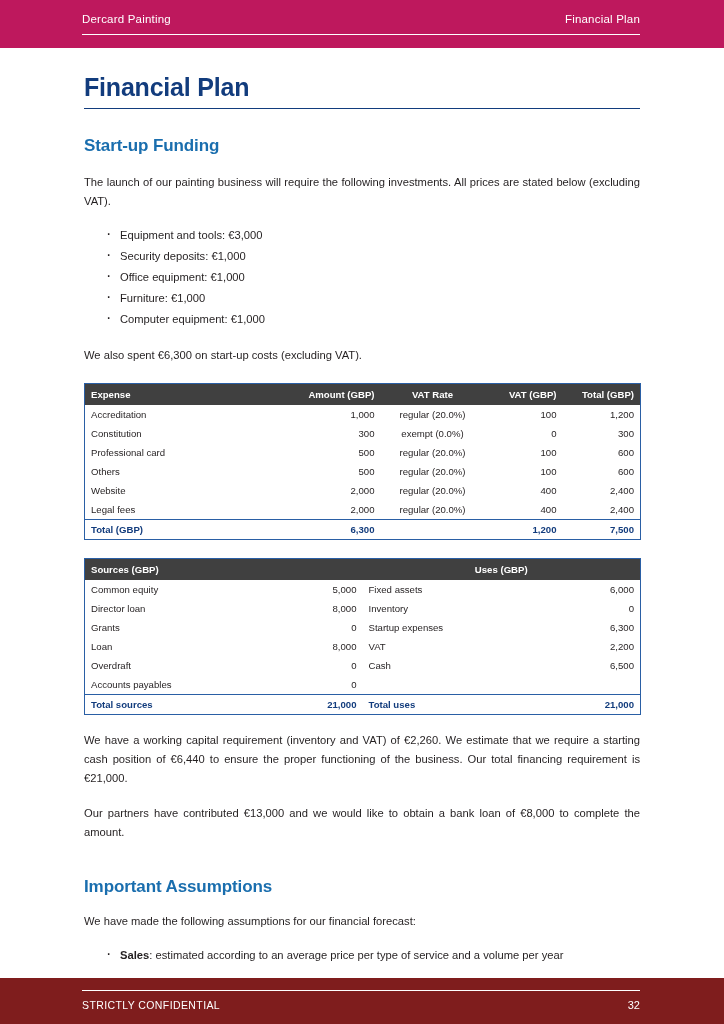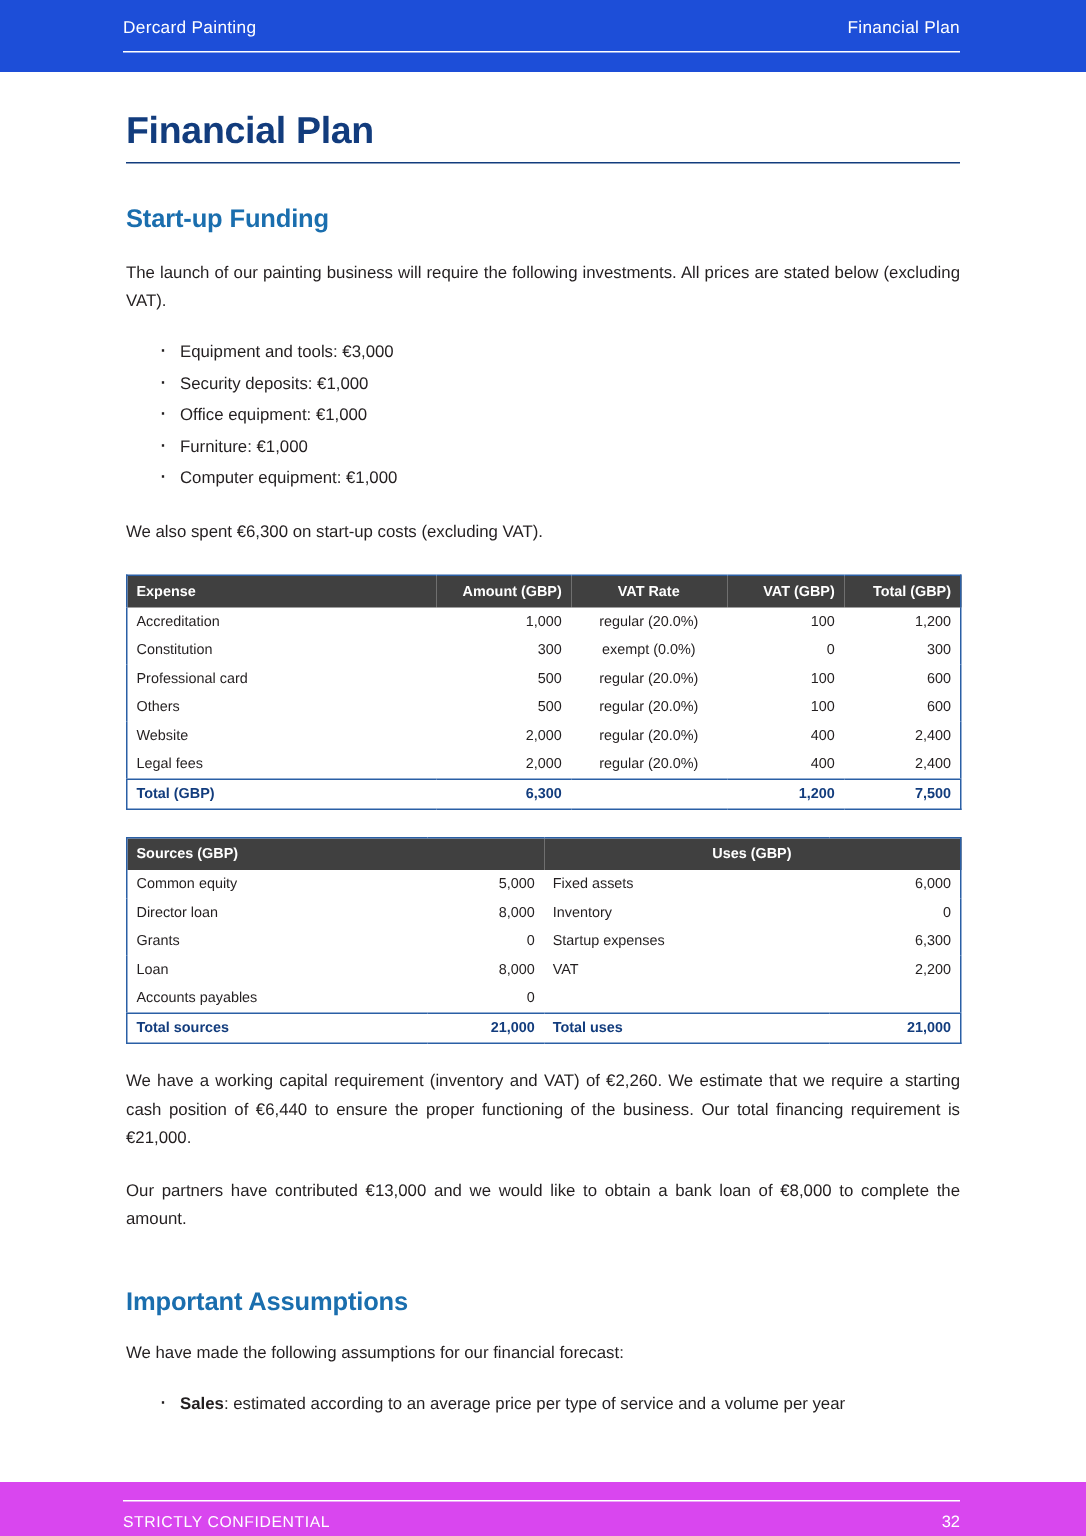--- a/index.html
+++ b/index.html
@@ -15,21 +15,21 @@
     color: #231f20;
     overflow: hidden;
   }
 
   
   .header-band {
     position: absolute;
     left: 0; top: 0;
     width: 724px;
     height: 48px;
-    background: #1d4ed8;
+    background: #be185d;
   }
   .header-inner {
     position: absolute;
     left: 82px;
     right: 84px;
     top: 12px;
     height: 22px;
     border-bottom: 1.5px solid #ffffff;
     display: flex;
     justify-content: space-between;
@@ -41,22 +41,22 @@
     letter-spacing: 0.2px;
     line-height: 14px;
     font-family: "Liberation Sans", sans-serif;
   }
 
   
   .footer-band {
     position: absolute;
     left: 0; bottom: 0;
     width: 724px;
-    height: 36px;
-    background: #d946ef;
+    height: 46px;
+    background: #7f1d1d;
   }
   .footer-inner {
     position: absolute;
     left: 82px;
     right: 84px;
     top: 12px;
     height: 22px;
     border-top: 1.5px solid #ffffff;
     display: flex;
     justify-content: space-between;
@@ -320,20 +320,26 @@
         <td class="al-l">Startup expenses</td>
         <td class="al-r">6,300</td>
       </tr>
       <tr>
         <td class="al-l">Loan</td>
         <td class="al-r">8,000</td>
         <td class="al-l">VAT</td>
         <td class="al-r">2,200</td>
       </tr>
       <tr>
+        <td class="al-l">Overdraft</td>
+        <td class="al-r">0</td>
+        <td class="al-l">Cash</td>
+        <td class="al-r">6,500</td>
+      </tr>
+      <tr>
         <td class="al-l">Accounts payables</td>
         <td class="al-r">0</td>
         <td class="al-l"></td>
         <td class="al-r"></td>
       </tr>
       <tr class="total-row">
         <td class="al-l">Total sources</td>
         <td class="al-r">21,000</td>
         <td class="al-l">Total uses</td>
         <td class="al-r">21,000</td>

